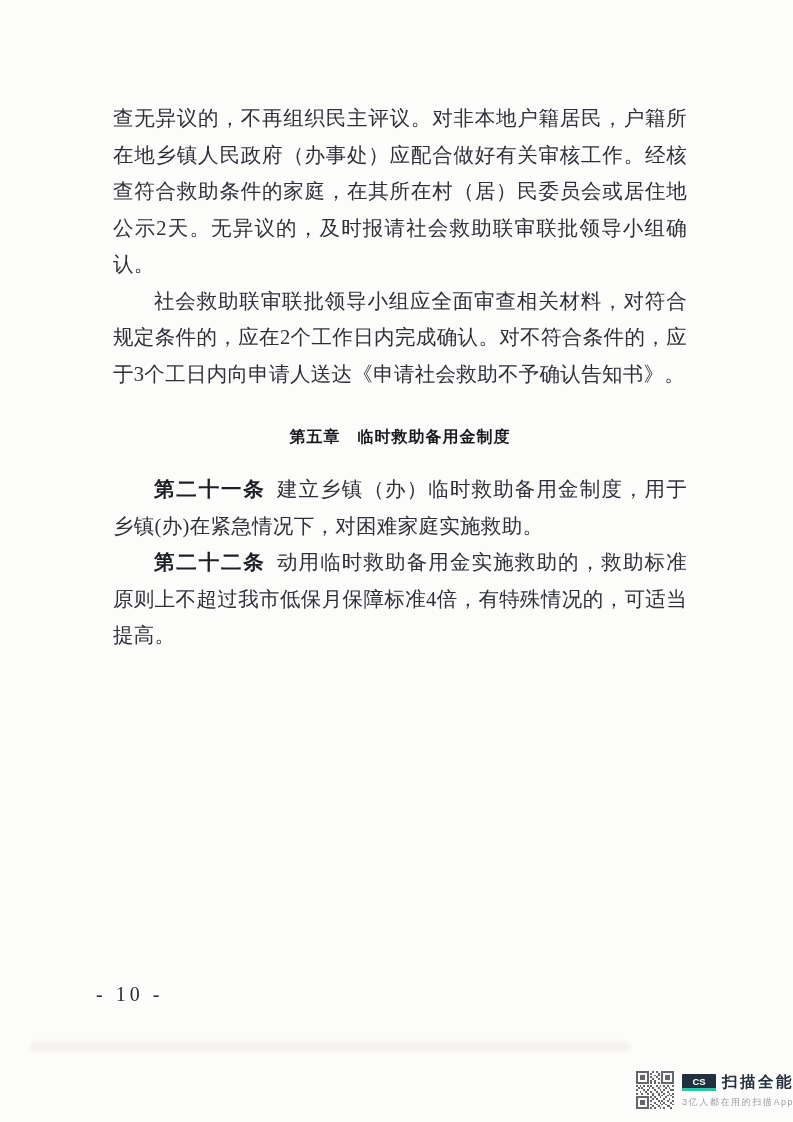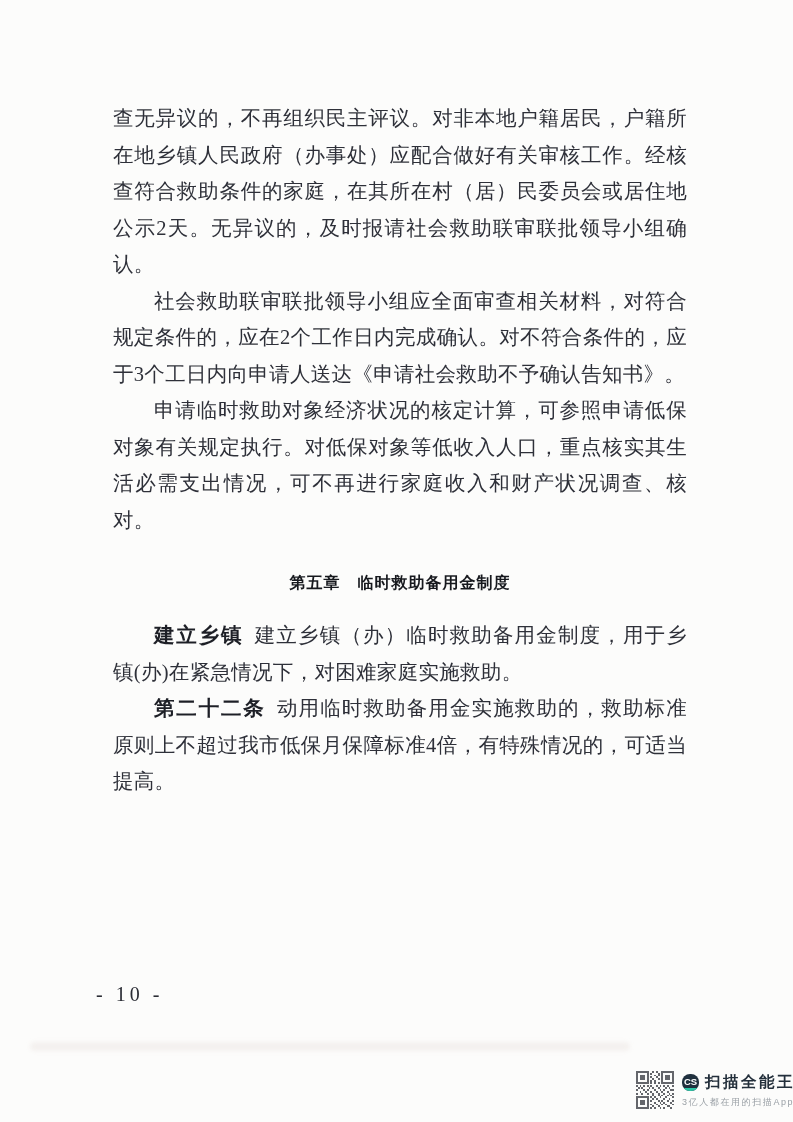--- a/index.html
+++ b/index.html
@@ -55,21 +55,21 @@
   
   .scanner-badge {
     position:absolute; left:636px; top:1070px;
     display:flex; align-items:flex-start; gap:8px;
     font-family:"Liberation Sans","DejaVu Sans",sans-serif;
   }
   .qr { width:38px; height:40px; opacity:0.82; }
   .badge-right { display:flex; flex-direction:column; gap:3px; padding-top:2px; }
   .badge-top { display:flex; align-items:center; gap:6px; }
   .cs-logo {
-    width:17px; height:17px; border-radius:8px;
+    width:34px; height:17px; border-radius:1px;
     background:#20303e;
     position:relative; overflow:hidden;
     display:flex; align-items:center; justify-content:center;
     flex:0 0 auto;
   }
   .cs-logo::after {
     content:""; position:absolute; left:0; right:0; bottom:0; height:3px;
     background:#2dc5a6;
   }
   .cs-logo span {
@@ -87,25 +87,24 @@
 </head>
 <body>
 
 <div class="page">
 
   <div class="scan-streak"></div>
 
   <div class="content">
     <p class="body-text">查无异议的，不再组织民主评议。对非本地户籍居民，户籍所在地乡镇人民政府（办事处）应配合做好有关审核工作。经核查符合救助条件的家庭，在其所在村（居）民委员会或居住地公示2天。无异议的，及时报请社会救助联审联批领导小组确认。</p>
     <p class="body-text indent">社会救助联审联批领导小组应全面审查相关材料，对符合规定条件的，应在2个工作日内完成确认。对不符合条件的，应于3个工日内向申请人送达《申请社会救助不予确认告知书》。</p>
-    <p class="body-text indent">申请临时救助对象经济状况的核定计算，可参照申请低保对象有关规定执行。对低保对象等低收入人口，重点核实其生活必需支出情况，可不再进行家庭收入和财产状况调查、核对。</p>
 
     <h2 class="chapter-heading">第五章　临时救助备用金制度</h2>
 
-    <p class="body-text indent"><span class="article-label">建立乡镇</span><span>建立乡镇（办）临时救助备用金制度，用于乡镇(办)在紧急情况下，对困难家庭实施救助。</span></p>
+    <p class="body-text indent"><span class="article-label">第二十一条</span><span>建立乡镇（办）临时救助备用金制度，用于乡镇(办)在紧急情况下，对困难家庭实施救助。</span></p>
     <p class="body-text indent"><span class="article-label">第二十二条</span><span>动用临时救助备用金实施救助的，救助标准原则上不超过我市低保月保障标准4倍，有特殊情况的，可适当提高。</span></p>
   </div>
 
   <div class="page-number">- 10 -</div>
 
   <div class="scanner-badge">
     <svg class="qr" viewBox="0 0 21 21" shape-rendering="crispEdges" xmlns="http://www.w3.org/2000/svg">
       <g fill="#43464c">
         <path fill-rule="evenodd" d="M0 0h7v7H0zM1 1h5v5H1z"></path>
         <rect x="2" y="2" width="3" height="3"></rect>

